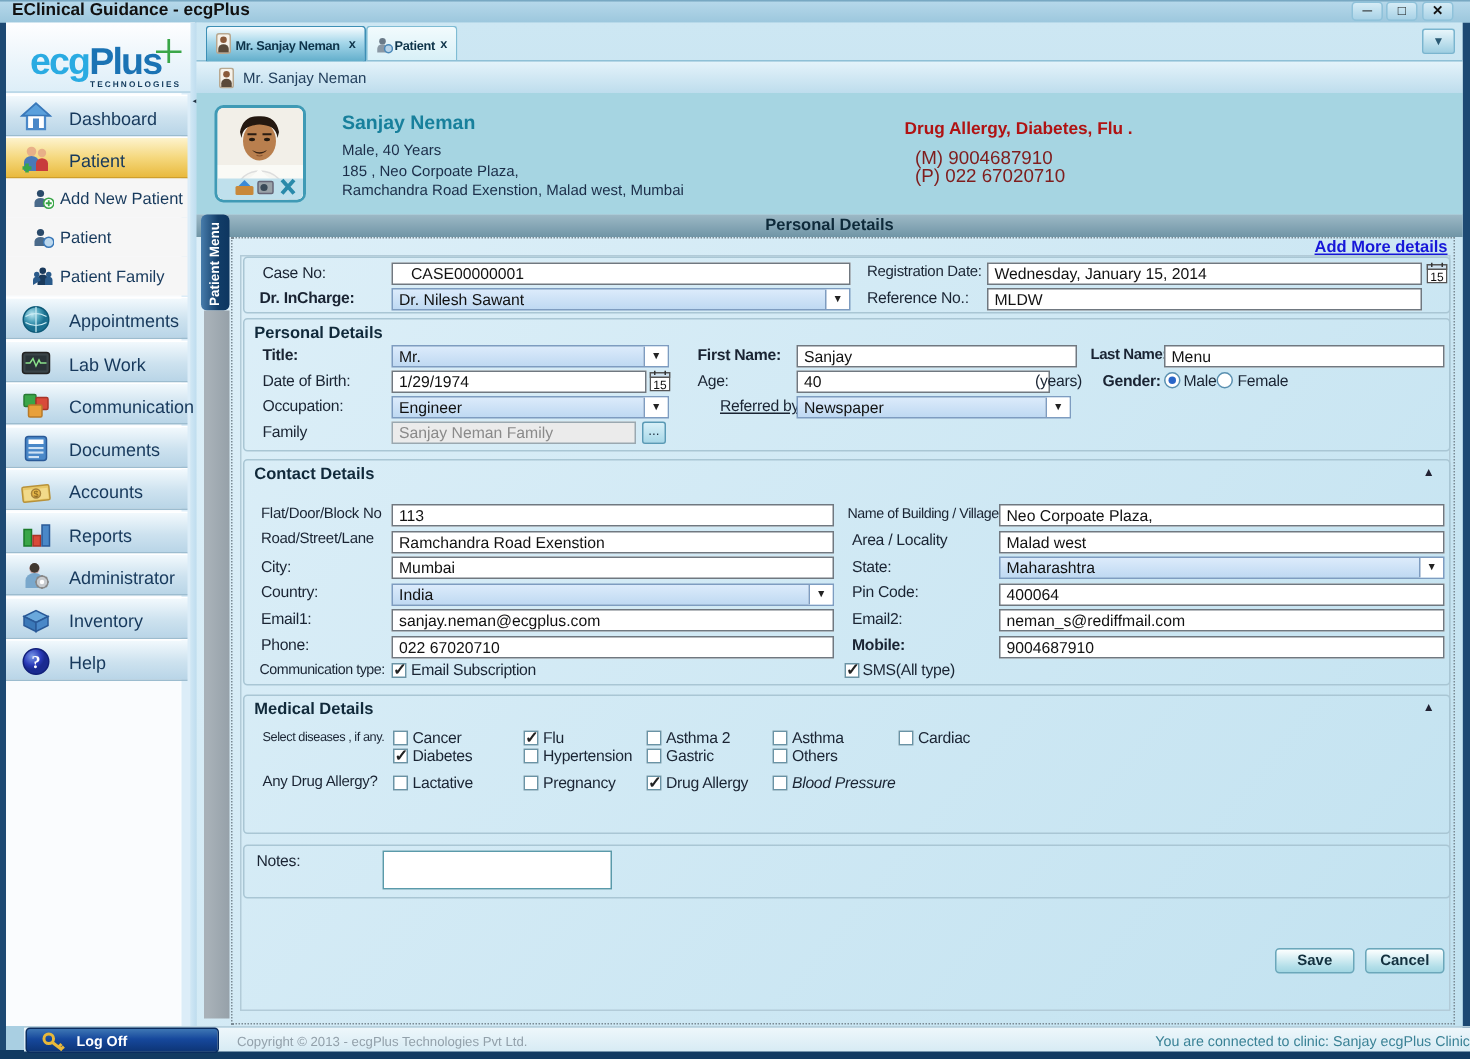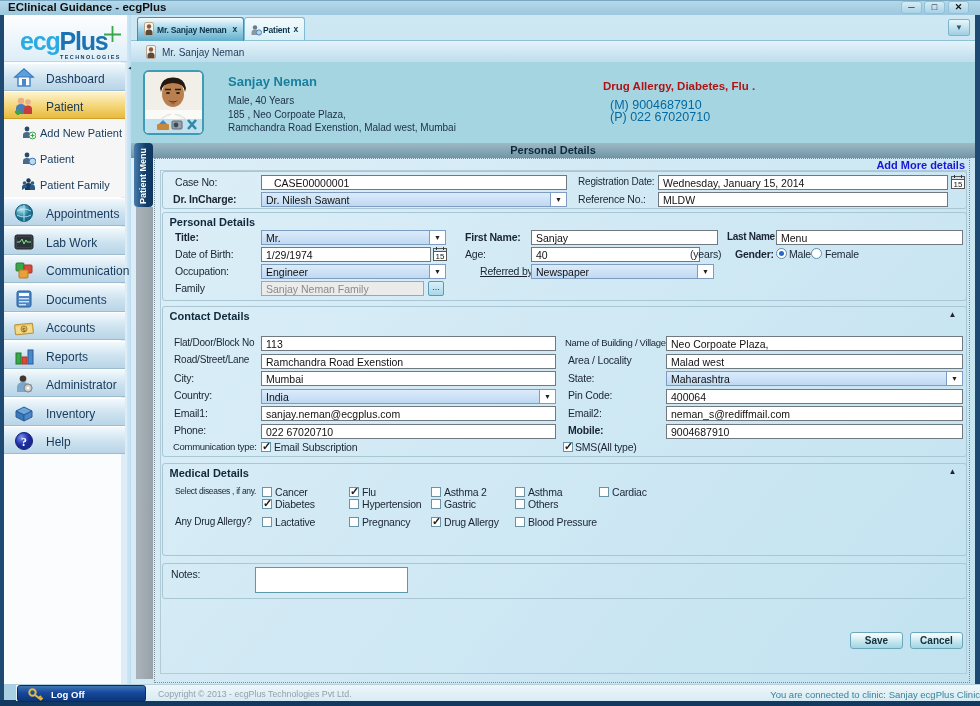--- a/index.html
+++ b/index.html
@@ -46,21 +46,21 @@
 #crumb { left:0; top:25px; width:844px; height:22px;
   background:linear-gradient(#e4f3fa,#bedded); border-top:1px solid #8fc0d6; }
 #crumb span { position:absolute; left:31px; top:6px; font-size:10px; color:#223f5c; }
 
 #phead { left:0; top:47px; width:844px; height:81px; background:#a6d5e2; }
 #photo { left:12px; top:8px; width:61px; height:65px; background:#fff;
   border:2px solid #3f9ab5; border-radius:6px; overflow:hidden; }
 #pname { left:97px; top:12px; font-size:13px; font-weight:bold; color:#18809c; }
 .pline { left:97px; font-size:10px; color:#1b2d48; }
 #allergy { left:472px; top:18px; font-size:11.5px; font-weight:bold; color:#b01313; }
-.phone { left:479px; font-size:12.5px; color:#0369a1; }
+.phone { left:479px; font-size:12.5px; color:#7f1d1d; }
 
 #pdbar { left:0; top:128px; width:844px; height:15px;
   background:linear-gradient(#9db9c6,#7095a6); text-align:center;
   font-size:11px; font-weight:bold; color:#0e2a3a; line-height:15px; }
 
 #content { left:0; top:143px; width:844px; height:526px;
   background:linear-gradient(130deg,#ddeff8,#c2e2f0); }
 #pmtab { left:3px; top:128px; width:19px; height:64px;
   background:linear-gradient(to right,#477cab,#123d68 60%,#0e3660);
   border-radius:4px; }
@@ -449,21 +449,21 @@
       <div class="chk" style="left:384px;top:484px;"></div>
         <div class="cl" style="left:397px;top:483px;">Others</div>
       <div class="lbl" style="left:44px;top:501px;font-size:10px;">Any Drug Allergy?</div>
       <div class="chk" style="left:131px;top:502px;"></div>
         <div class="cl" style="left:144px;top:501px;">Lactative</div>
       <div class="chk" style="left:218px;top:502px;"></div>
         <div class="cl" style="left:231px;top:501px;">Pregnancy</div>
       <div class="chk on" style="left:300px;top:502px;"></div>
         <div class="cl" style="left:313px;top:501px;">Drug Allergy</div>
       <div class="chk" style="left:384px;top:502px;"></div>
-        <div class="cl" style="left:397px;top:501px;">Blood Pressure</div>
+        <div class="cl" style="left:397px;top:501px;font-style:italic;">Blood Pressure</div>
 
       <div class="fbox" style="top:548px;height:36px;"></div>
       <div class="lbl" style="left:40px;top:553px;">Notes:</div>
       <div class="abs" style="left:124px;top:552px;width:153px;height:26px;background:#fff;border:1px solid #5a9aaa;"></div>
 
       <div class="btn" style="left:719px;top:617px;">Save</div>
       <div class="btn" style="left:779px;top:617px;">Cancel</div>
     </div>
   </div>
 

